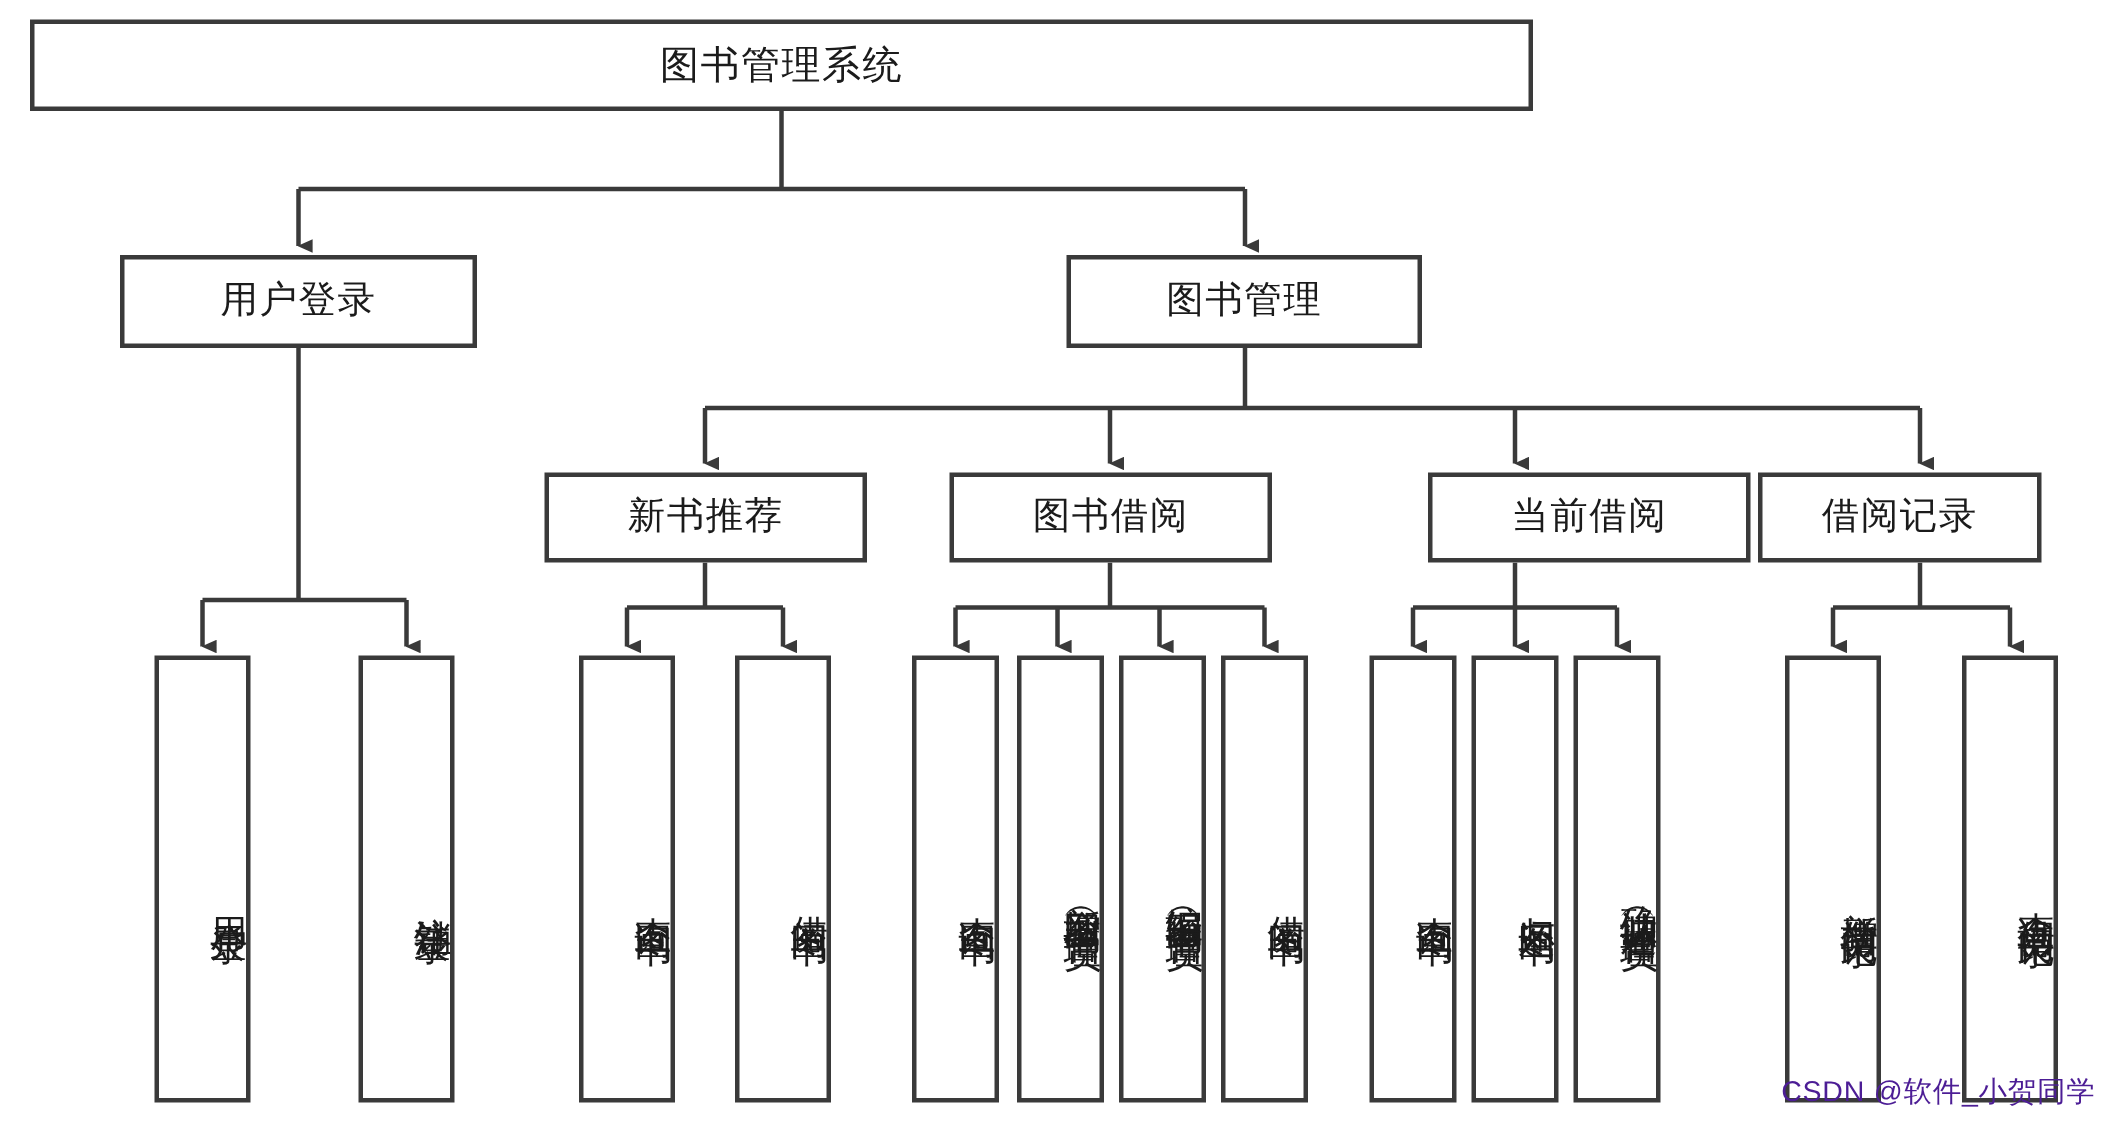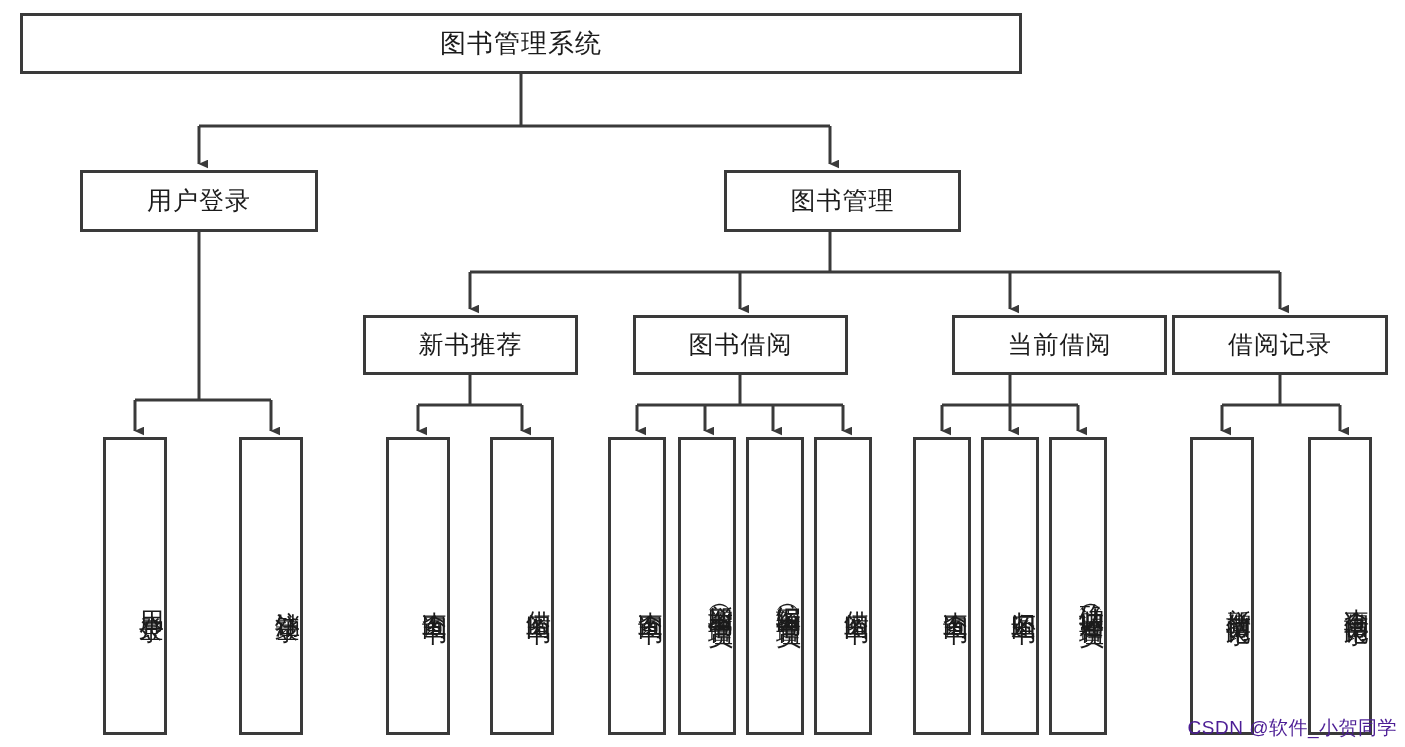--- a/index.html
+++ b/index.html
@@ -123,37 +123,37 @@
   </svg>
 
   <div class="node horiz root" style="left:20px; top:13px; width:1002px; height:61px;">
     <span>图书管理系统</span>
   </div>
 
   <div class="node horiz" style="left:80px; top:170px; width:238px; height:62px;">
     <span>用户登录</span>
   </div>
 
-  <div class="node horiz" style="left:711px; top:170px; width:237px; height:62px;margin-left:13px;">
+  <div class="node horiz" style="left:711px; top:170px; width:237px; height:62px;">
     <span>图书管理</span>
   </div>
 
   <div class="node horiz" style="left:633px; top:315px; width:215px; height:60px;">
     <span>图书借阅</span>
   </div>
 
   <div class="node horiz" style="left:363px; top:315px; width:215px; height:60px;">
     <span>新书推荐</span>
   </div>
 
   <div class="node horiz" style="left:952px; top:315px; width:215px; height:60px;">
     <span>当前借阅</span>
   </div>
 
-  <div class="node horiz" style="left:1172px; top:315px; width:216px; height:60px;">
+  <div class="node horiz" style="left:1172px; top:315px; width:189px; height:60px;">
     <span>借阅记录</span>
   </div>
 
   <div class="node vert" style="left:103px; top:437px; width:64px; height:298px;">
     <span>用户登录</span>
   </div>
 
   <div class="node vert" style="left:239px; top:437px; width:64px; height:298px;">
     <span>注销登录</span>
   </div>

